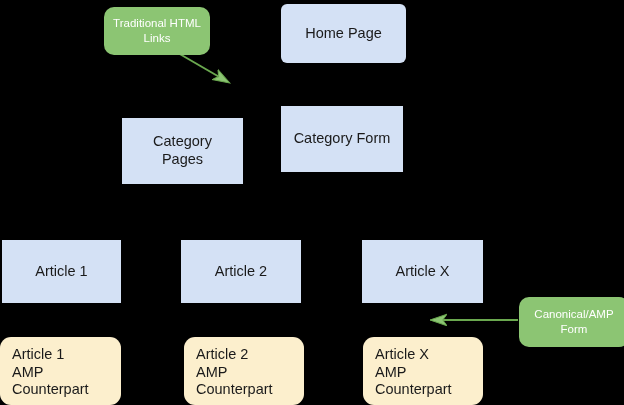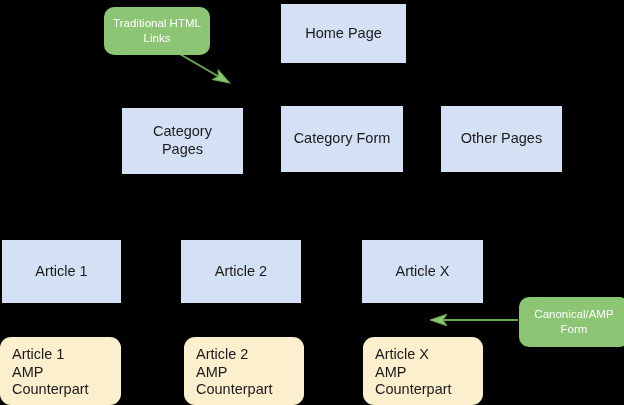--- a/index.html
+++ b/index.html
@@ -73,36 +73,33 @@
     </defs>
     <line x1="178" y1="53" x2="228" y2="82" stroke="#6aa84f" stroke-width="2" marker-end="url(#arrowhead-green)"></line>
     <line x1="518" y1="320" x2="432" y2="320" stroke="#6aa84f" stroke-width="2" marker-end="url(#arrowhead-green)"></line>
   </svg>
 
   <div class="node node-green" style="left:104px; top:7px; width:106px; height:48px;">
     <span style="white-space:pre-line;">Traditional HTML
 Links</span>
   </div>
 
-  <div class="node node-blue" style="left:281px; top:4px; width:125px; height:59px;">
+  <div class="node node-blue" style="left:281px; top:4px; width:125px; height:59px;border-radius:6px;">
     <span>Home Page</span>
   </div>
 
-  <div class="node node-blue" style="left:122px; top:108px; width:121px; height:66px;">
+  <div class="node node-blue" style="left:122px; top:118px; width:121px; height:66px;">
     <span style="white-space:pre-line;">Category
 Pages</span>
   </div>
 
   <div class="node node-blue" style="left:281px; top:106px; width:122px; height:66px;">
     <span>Category Form</span>
   </div>
 
-  <div class="node node-blue" style="left:441px; top:106px; width:121px; height:66px;">
-    <span>Other Pages</span>
-  </div>
 
   <div class="node node-blue" style="left:2px; top:240px; width:119px; height:63px;">
     <span>Article 1</span>
   </div>
 
   <div class="node node-blue" style="left:181px; top:240px; width:120px; height:63px;">
     <span>Article 2</span>
   </div>
 
   <div class="node node-blue" style="left:362px; top:240px; width:121px; height:63px;">

